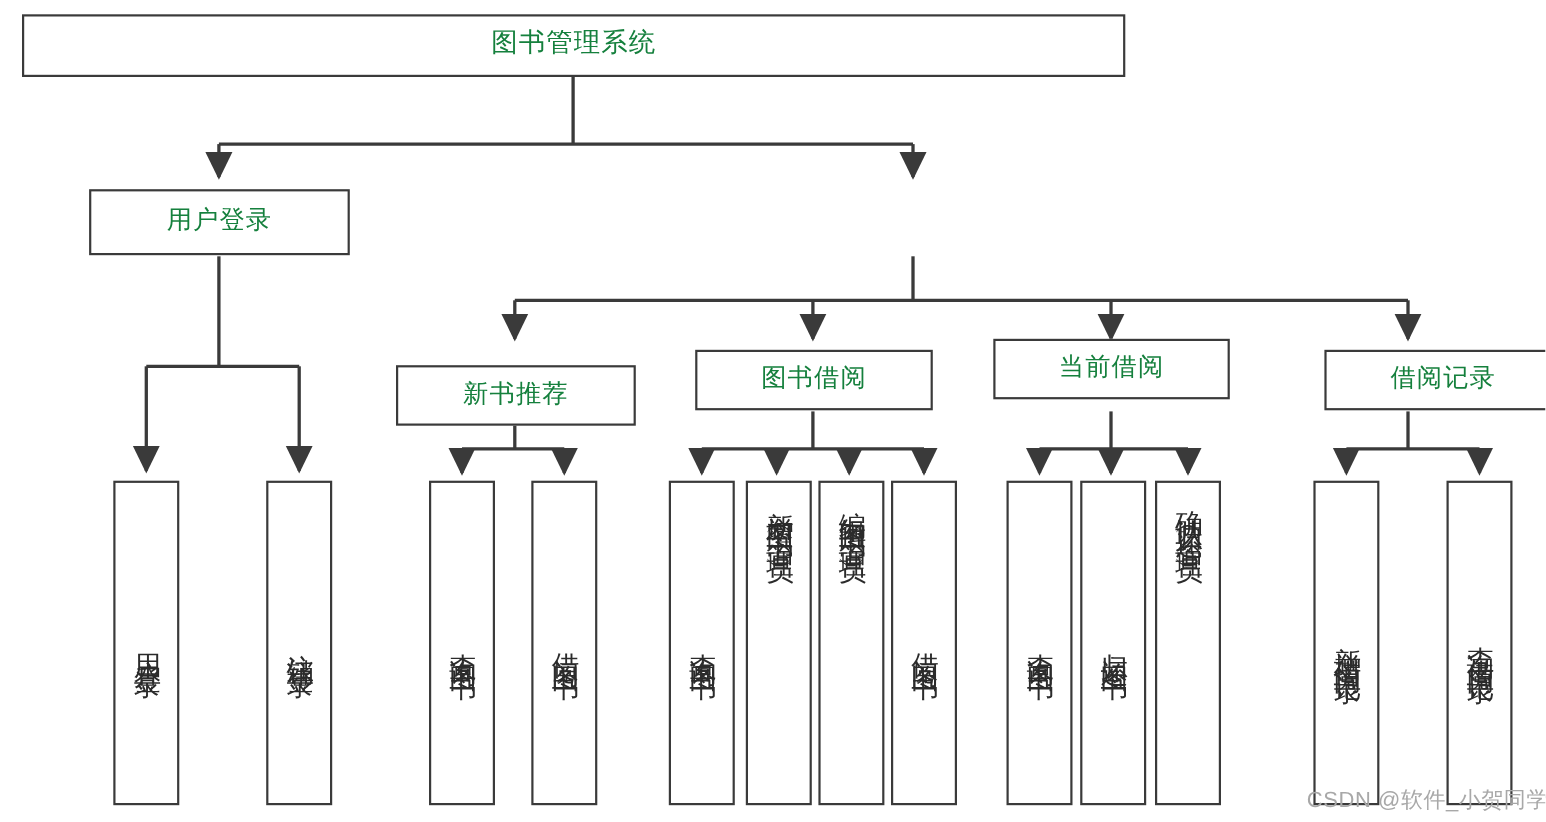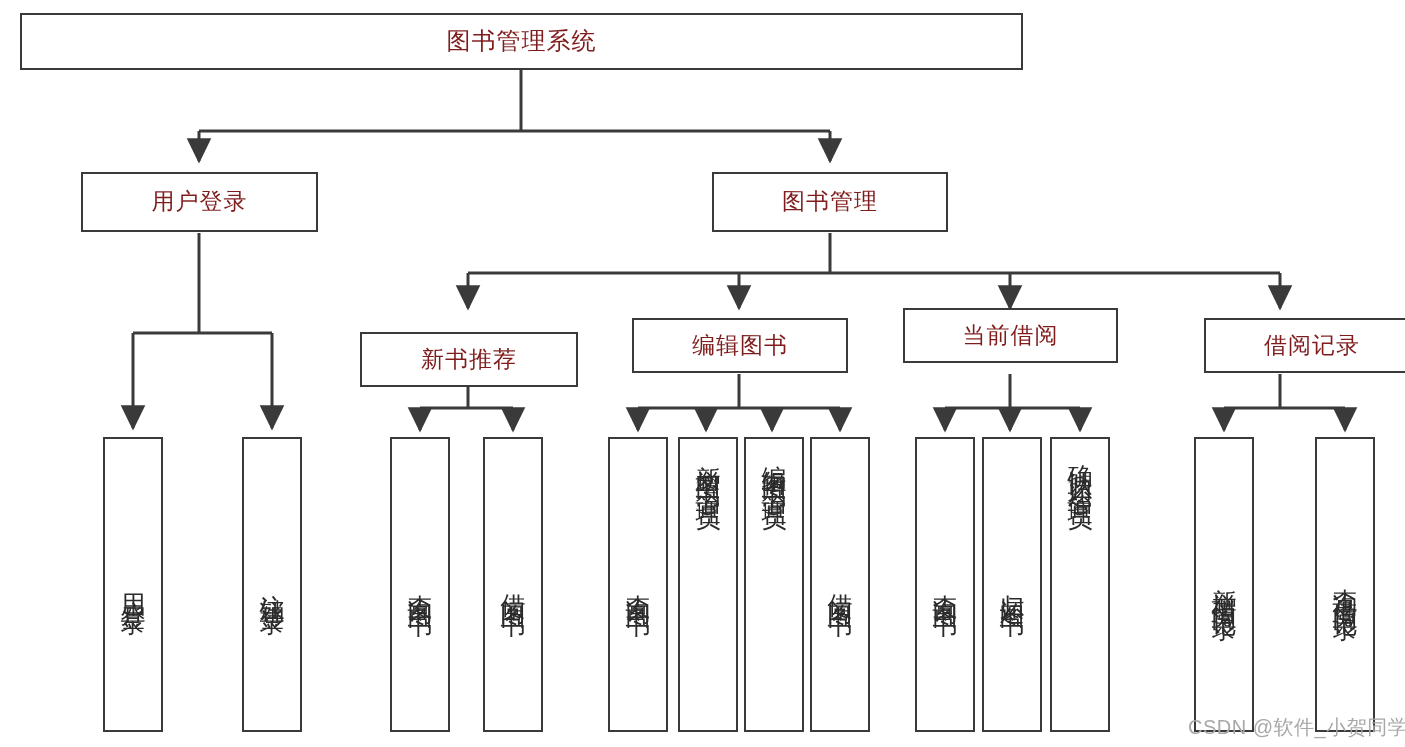--- a/index.html
+++ b/index.html
@@ -26,21 +26,22 @@
     pointer-events: none;
   }
   .node {
     position: absolute;
     box-sizing: border-box;
     background: #ffffff;
     border: 2.5px solid #3a3a3a;
     display: flex;
     align-items: center;
     justify-content: center;
-    color: #7f1d1d;
+    color: #15803d;
+    font-family: Liberation Mono, monospace;
   }
   .node.horiz {
     font-size: 23px;
     letter-spacing: 1px;
     line-height: 1.1;
   }
   .node.root {
     font-size: 24px;
   }
   .leaf {
@@ -137,30 +138,27 @@
   </svg>
 
   <div class="node horiz root" style="left:20px; top:13px; width:1003px; height:57px;">
     <span>图书管理系统</span>
   </div>
 
   <div class="node horiz" style="left:81px; top:172px; width:237px; height:60px;">
     <span>用户登录</span>
   </div>
 
-  <div class="node horiz" style="left:712px; top:172px; width:236px; height:60px;">
-    <span>图书管理</span>
-  </div>
 
   <div class="node horiz" style="left:360px; top:332px; width:218px; height:55px;">
     <span>新书推荐</span>
   </div>
 
   <div class="node horiz" style="left:632px; top:318px; width:216px; height:55px;">
-    <span>编辑图书</span>
+    <span>图书借阅</span>
   </div>
 
   <div class="node horiz" style="left:903px; top:308px; width:215px; height:55px;">
     <span>当前借阅</span>
   </div>
 
   <div class="node horiz" style="left:1204px; top:318px; width:216px; height:55px;">
     <span>借阅记录</span>
   </div>
 

